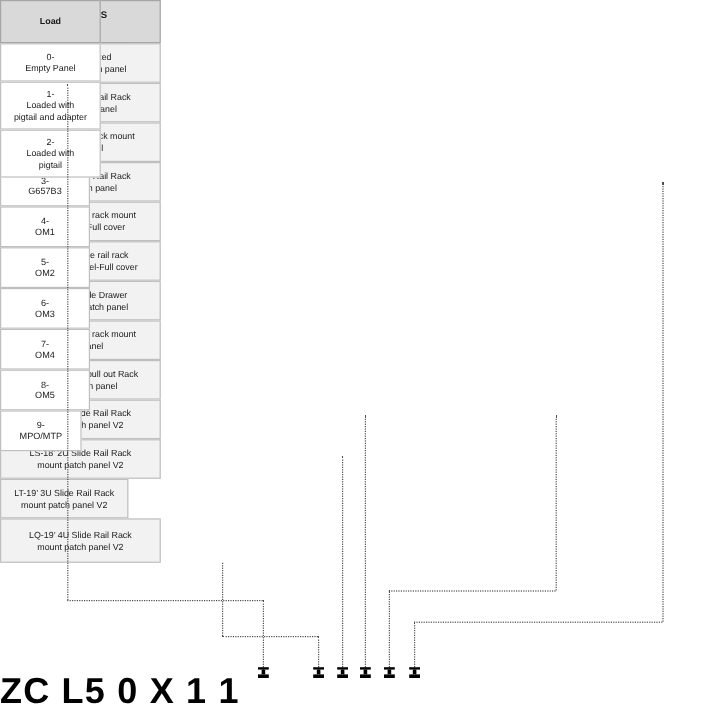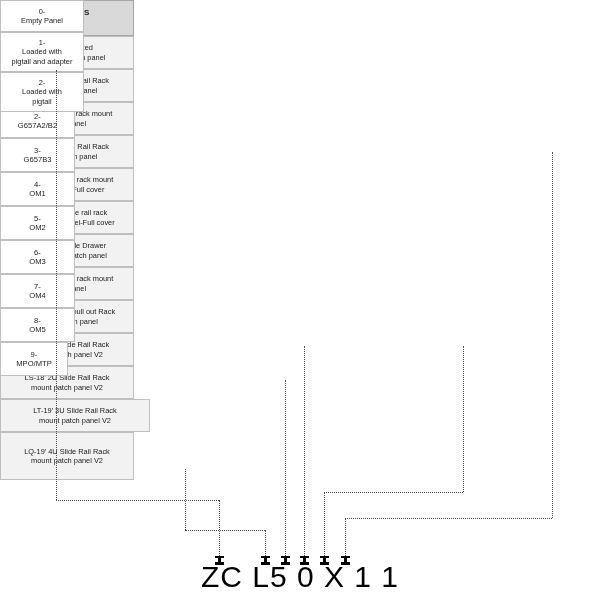--- a/index.html
+++ b/index.html
@@ -62,22 +62,21 @@
     display:block;position:absolute;left:0;background:#000;
   }
   .endcap .t{top:0;width:9px;height:2px;}
   .endcap .m{top:2px;left:3px;width:3px;height:4px;}
   .endcap .b2{top:6px;width:9px;height:3px;}
 
   #code{
     position:absolute;
     left:0;right:0;
     bottom:6px;
-    text-align:center;
-    font-weight:normal;
+    font-weight:bold;
     font-size:30px;
     letter-spacing:1px;
     color:#000;
     font-family:"Liberation Sans", sans-serif;
   }
 </style>
 </head>
 <body>
 
 <div id="diagram">
@@ -136,25 +135,25 @@
       <span>mount Patch panel</span>
     </div>
     <div class="cell" style="left:118px;top:337px;width:134px;height:33px;flex-direction:column;">
       <span>LF-19’ 1U Slide Rail Rack</span>
       <span>mount patch panel V2</span>
     </div>
     <div class="cell" style="left:118px;top:370px;width:134px;height:33px;flex-direction:column;">
       <span>LS-18’ 2U Slide Rail Rack</span>
       <span>mount patch panel V2</span>
     </div>
-    <div class="cell" style="left:118px;top:403px;width:150px;height:33px;flex-direction:column;">
+    <div class="cell" style="left:118px;top:403px;width:107px;height:33px;flex-direction:column;">
       <span>LT-19’ 3U Slide Rail Rack</span>
       <span>mount patch panel V2</span>
     </div>
-    <div class="cell" style="left:118px;top:436px;width:134px;height:48px;flex-direction:column;">
+    <div class="cell" style="left:118px;top:436px;width:134px;height:37px;flex-direction:column;">
       <span>LQ-19’ 4U Slide Rail Rack</span>
       <span>mount patch panel V2</span>
     </div>
   </div>
 
   <div class="col c-fport">
     <div class="cell head" style="left:263px;top:4px;width:68px;height:36px;">
       <span>Fiber port</span>
     </div>
     <div class="cell plain" style="left:263px;top:40px;width:68px;height:34px;flex-direction:column;">
@@ -277,20 +276,23 @@
       <span>7-</span>
       <span>OM4</span>
     </div>
     <div class="cell plain" style="left:426px;top:312px;width:75px;height:34px;flex-direction:column;">
       <span>8-</span>
       <span>OM5</span>
     </div>
   </div>
 
   <div class="col c-load">
+    <div class="cell head" style="left:511px;top:4px;width:84px;height:36px;">
+      <span>Load</span>
+    </div>
     <div class="cell plain" style="left:511px;top:40px;width:84px;height:32px;flex-direction:column;">
       <span>0-</span>
       <span>Empty Panel</span>
     </div>
     <div class="cell plain" style="left:511px;top:72px;width:84px;height:40px;flex-direction:column;">
       <span>1-</span>
       <span>Loaded with</span>
       <span>pigtail and adapter</span>
     </div>
     <div class="cell plain" style="left:511px;top:112px;width:84px;height:40px;flex-direction:column;">

